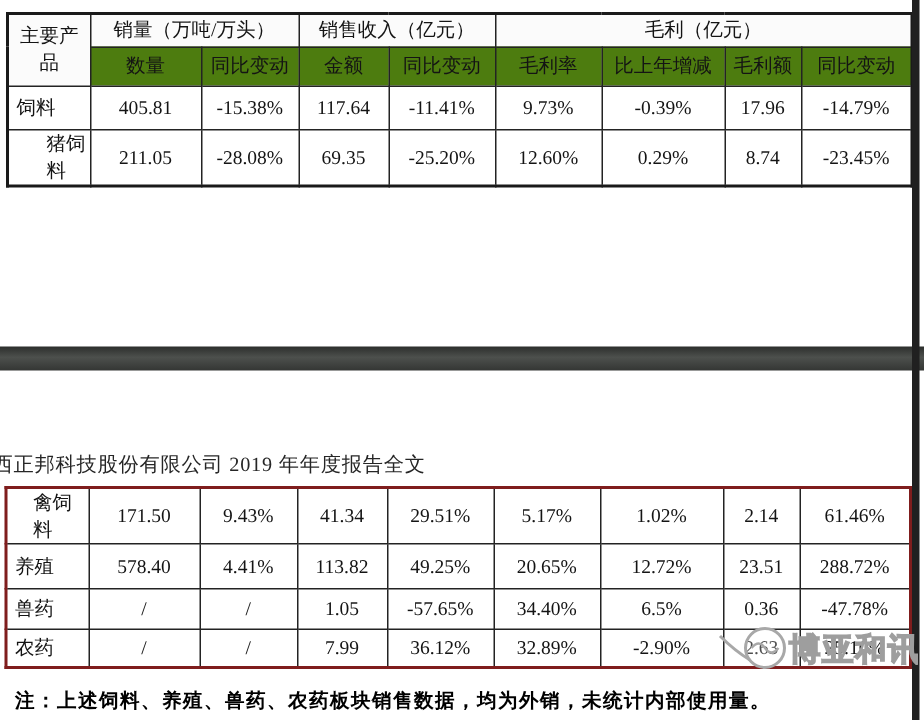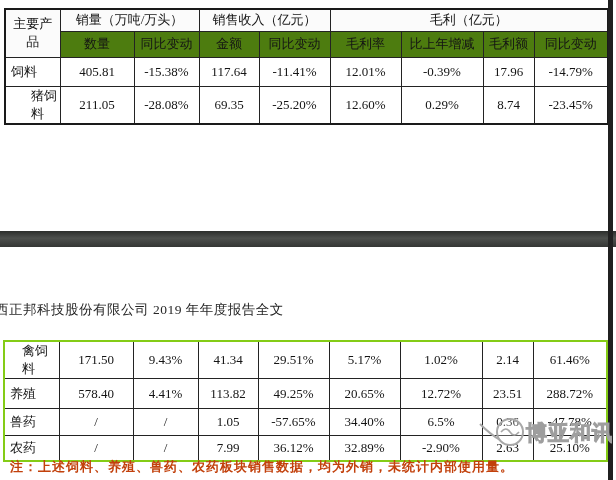--- a/index.html
+++ b/index.html
@@ -5,41 +5,41 @@
   * { margin: 0; padding: 0; box-sizing: border-box; }
   html, body { background: #ffffff; }
   body { width: 616px; height: 480px; overflow: hidden;
          font-family: "Liberation Serif", "DejaVu Serif", serif; color: #1c1c1c; }
   #page { position: relative; width: 616px; height: 480px; background: #ffffff; overflow: hidden; }
 
   table { border-collapse: collapse; table-layout: fixed; position: absolute; background: #fff; }
   th, td { border: 1px solid #232323; font-weight: normal; font-size: 13px;
            text-align: center; vertical-align: middle; padding: 0 2px; color: #141414; }
   #tbl1 { left: 4px; top: 8px; width: 604px; border: 2px solid #1a1a1a; }
-  #tbl2 { left: 3px; top: 340px; width: 605px; border: 2px solid #84cc16; }
+  #tbl2 { left: 3px; top: 324px; width: 605px; border: 2px solid #7f1d1d; }
   col.c0 { width: 55px; } col.c1 { width: 74px; } col.c2 { width: 65px; }
   col.c3 { width: 60px; } col.c4 { width: 71px; } col.c5 { width: 71px; }
   col.c6 { width: 82px; } col.c7 { width: 51px; } col.c8 { width: 74px; }
   tr.h1 { height: 22px; } tr.h1 th { background: #fbfbfb; }
   tr.h2 { height: 26px; } tr.h2 th { background: #4d7c0f; }
   tr.r1 { height: 29px; padding-left: 37px; } tr.r2 { height: 28px; margin-top: 28px; }
   tr.b1 { height: 29px; } tr.b2 { height: 30px; } tr.b3 { height: 27px; } tr.b4 { height: 25px; }
   td.product { text-align: left; padding-left: 5px; }
   td.ind-md { padding-left: 25px; }
   td.ind-sm { padding-left: 17px; }
 
   #page-break-bar { position: absolute; left: 0; top: 231px; width: 616px; height: 16px;
     background: linear-gradient(#2c2e2c, #4d504d 45%, #343634); }
   #edge-strip { position: absolute; left: 608px; top: 0; width: 5px; height: 480px; background: #202020; }
 
   #doc-title { position: absolute; left: -5px; top: 301px; font-size: 13.5px;
     color: #262626; white-space: nowrap; letter-spacing: 0.5px; }
 
   #note-line { position: absolute; left: 10px; top: 458px; font-size: 13px; font-weight: bold;
-    color: #c2410c; white-space: nowrap; letter-spacing: 1px; }
+    color: #000000; white-space: nowrap; letter-spacing: 1px; }
 
   #watermark { position: absolute; left: 478px; top: 414px; width: 134px; height: 36px; z-index: 5; }
 </style>
 </head>
 <body>
 
 <div id="page">
 
   <table id="tbl1">
     <colgroup>
@@ -69,21 +69,21 @@
       <th>比上年增减</th>
       <th>毛利额</th>
       <th>同比变动</th>
     </tr>
     <tr class="r1">
       <td class="product">饲料</td>
       <td>405.81</td>
       <td>-15.38%</td>
       <td>117.64</td>
       <td>-11.41%</td>
-      <td>12.01%</td>
+      <td>9.73%</td>
       <td>-0.39%</td>
       <td>17.96</td>
       <td>-14.79%</td>
     </tr>
     <tr class="r2">
       <td class="product ind-md">猪饲料</td>
       <td>211.05</td>
       <td>-28.08%</td>
       <td>69.35</td>
       <td>-25.20%</td>

